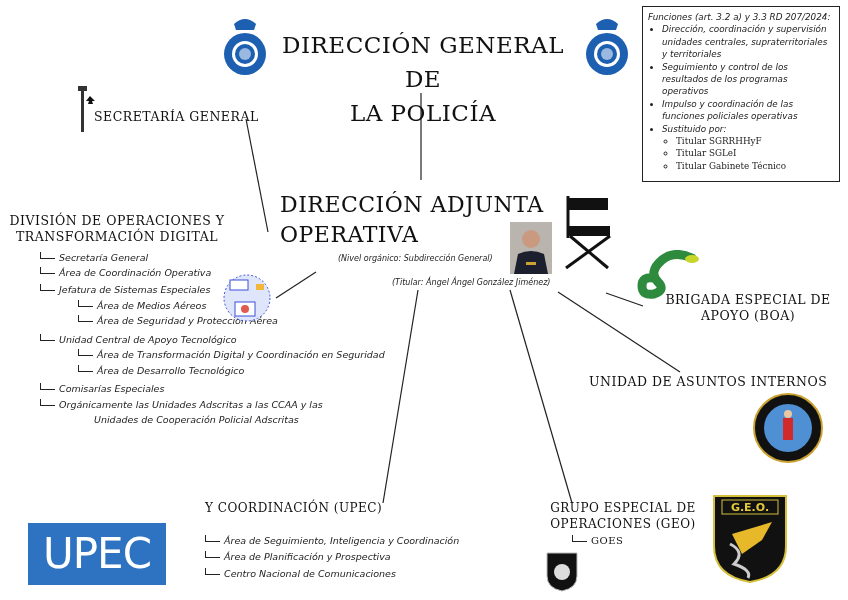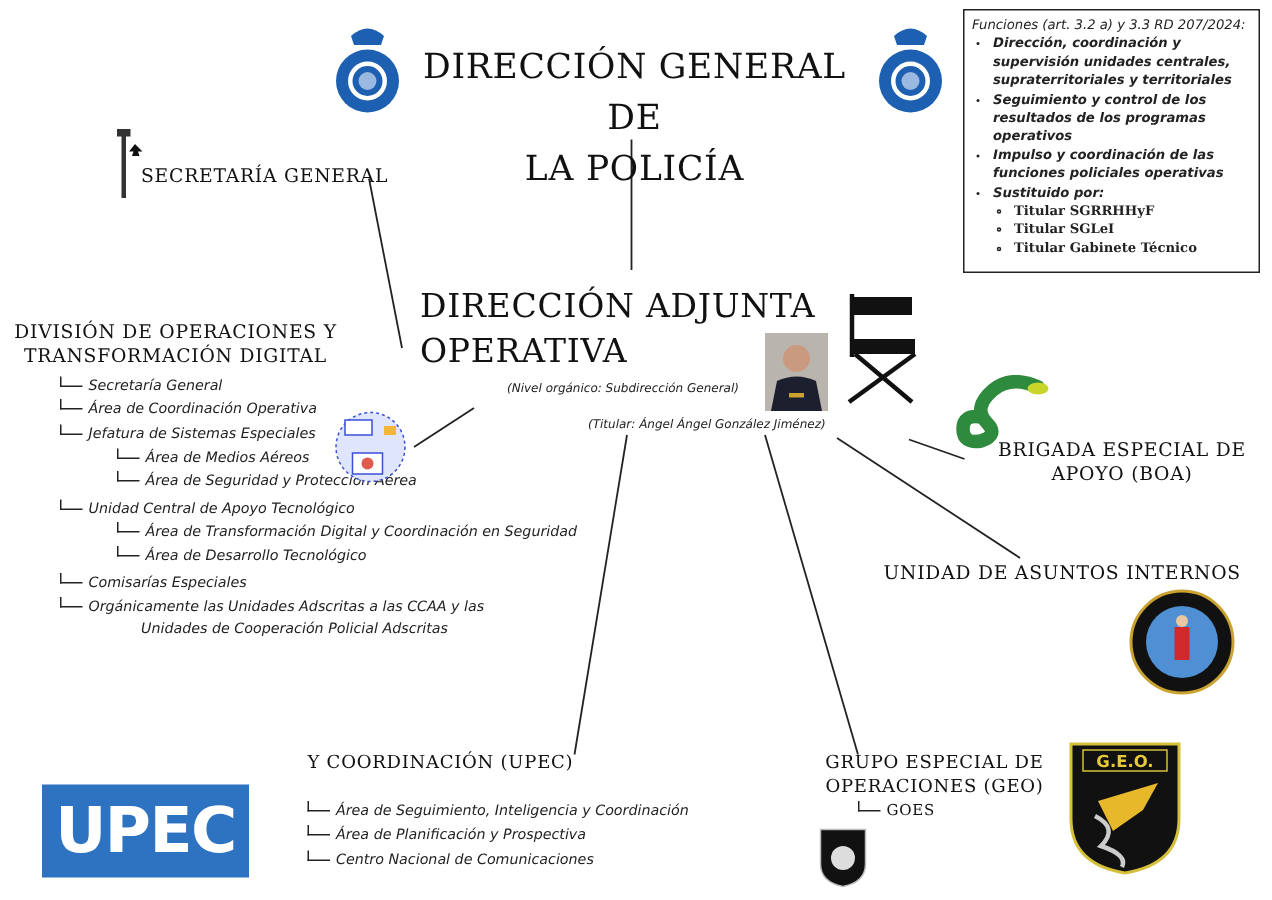--- a/index.html
+++ b/index.html
@@ -8,21 +8,21 @@
   .serif-title { font-family:"DejaVu Serif", serif; letter-spacing:0.5px; }
   .hand { font-family:"DejaVu Sans", sans-serif; font-style:italic; color:#222; }
   svg.lines { position:absolute; left:0; top:0; }
   .main-title { left:268px; top:28px; width:310px; text-align:center; font-size:23px; line-height:34px; }
   .sub-title { left:280px; top:190px; width:280px; text-align:left; font-size:22px; line-height:30px; }
   .node-title { font-size:12.5px; line-height:16px; text-align:center; }
   .tree { font-size:9.5px; line-height:15.5px; }
   .tree .item { white-space:nowrap; }
   .tree .branch { display:inline-block; width:14px; height:6px; border-left:1.3px solid #222; border-bottom:1.3px solid #222; margin-right:4px; vertical-align:2px; }
   .infobox { left:642px; top:6px; width:198px; height:176px; border:1.5px solid #222; box-sizing:border-box; padding:4px 5px; font-size:8.8px; line-height:12.4px; }
-  .infobox ul { margin:0; padding-left:14px; list-style:disc;font-weight:bold; }
+  .infobox ul { margin:0; padding-left:14px; list-style:disc; }
   .infobox ul ul { padding-left:14px; list-style:circle; }
   .caption { font-size:8px; }
 </style>
 </head>
 <body>
 
 <svg class="lines" width="848" height="600">
   <line x1="421" y1="93" x2="421" y2="180" stroke="#222" stroke-width="1.2"></line>
   <line x1="246" y1="119" x2="268" y2="232" stroke="#222" stroke-width="1.2"></line>
   <line x1="316" y1="272" x2="276" y2="298" stroke="#222" stroke-width="1.2"></line>
@@ -147,21 +147,21 @@
 <div class="abs" style="left:752px;top:392px;width:72px;height:72px;">
   <svg width="72" height="72" viewBox="0 0 72 72">
     <circle cx="36" cy="36" r="34" fill="#111" stroke="#c9a230" stroke-width="2"></circle>
     <circle cx="36" cy="36" r="24" fill="#4f8fd4"></circle>
     <rect x="31" y="26" width="10" height="22" fill="#d22a2a"></rect>
     <circle cx="36" cy="22" r="4" fill="#e9c7a0"></circle>
   </svg>
 </div>
 
 <div class="abs" style="left:28px;top:523px;width:138px;height:62px;background:#2e73c2;">
-  <div style="color:#fff;font-family:'DejaVu Sans',sans-serif;font-weight:bold;font-size:42px;line-height:62px;text-align:center;letter-spacing:-1px;">UPEC</div>
+  <div style="color:#fff;font-family:'DejaVu Sans',sans-serif;font-weight:normal;font-size:42px;line-height:62px;text-align:center;letter-spacing:-1px;">UPEC</div>
 </div>
 <div class="abs node-title serif-title" style="left:146px;top:500px;width:292px;font-size:12px;">
   <div style="text-align:left;padding-left:59px;">Y COORDINACIÓN (UPEC)</div>
 </div>
 <div class="abs tree hand" style="left:205px;top:533px;">
   <div class="item"><span class="branch"></span><span>Área de Seguimiento, Inteligencia y Coordinación</span></div>
   <div class="item"><span class="branch"></span><span>Área de Planificación y Prospectiva</span></div>
   <div class="item" style="margin-top:2px"><span class="branch"></span><span>Centro Nacional de Comunicaciones</span></div>
 </div>
 

